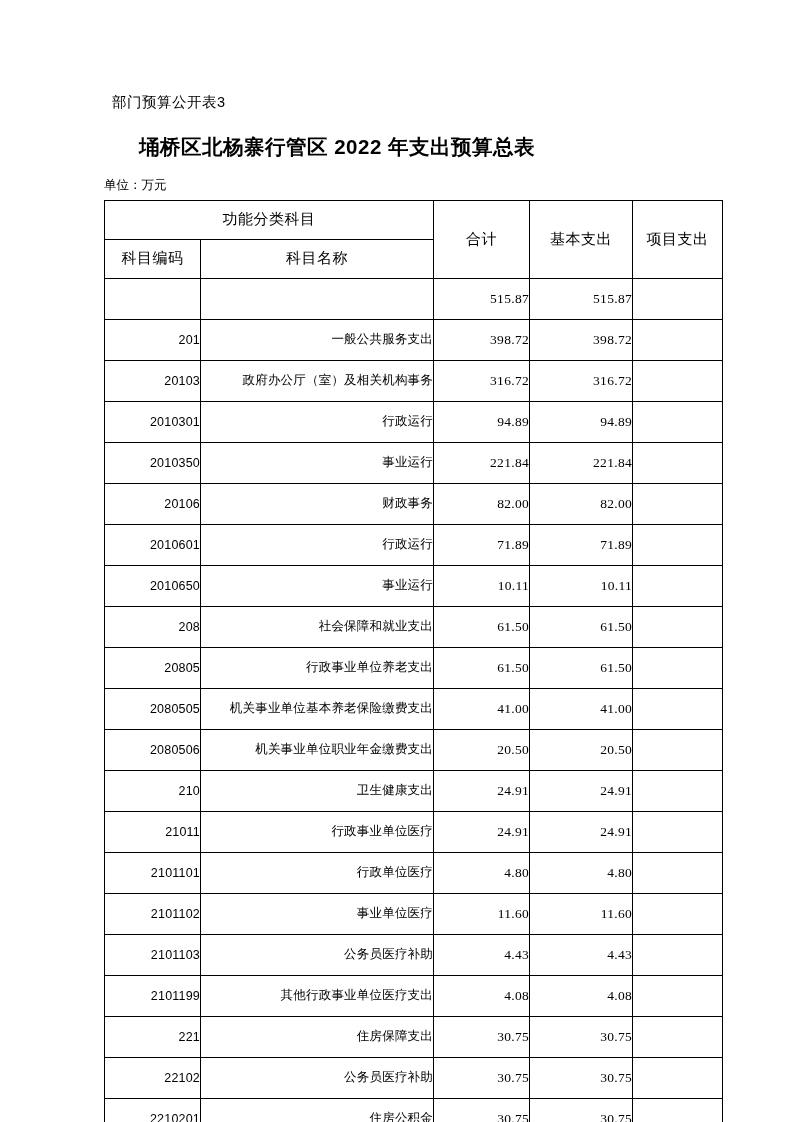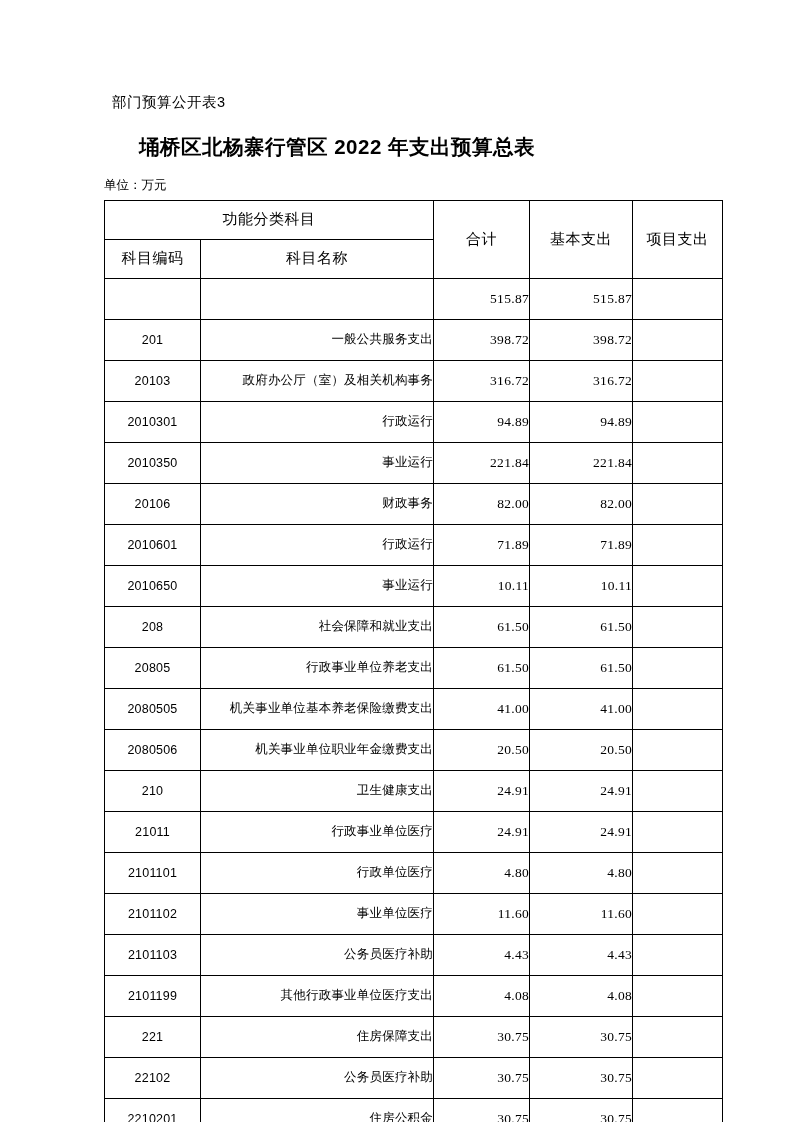--- a/index.html
+++ b/index.html
@@ -71,21 +71,21 @@
     letter-spacing: 0.5px;
   }
   .hdr-tall {
     height: 76px;
   }
   .cell-code {
     font-family: "Liberation Sans", "DejaVu Sans", sans-serif;
     font-size: 12.5px;
     height: 40px;
     padding-left: 10px;
-    text-align: center;
+    text-align: right;
     letter-spacing: 0.2px;
   }
   .cell-name {
     font-family: "Liberation Sans", "DejaVu Sans", sans-serif;
     font-size: 12.5px;
     height: 40px;
     padding-left: 10px;
     text-align: right;
     letter-spacing: 0.2px;
   }

